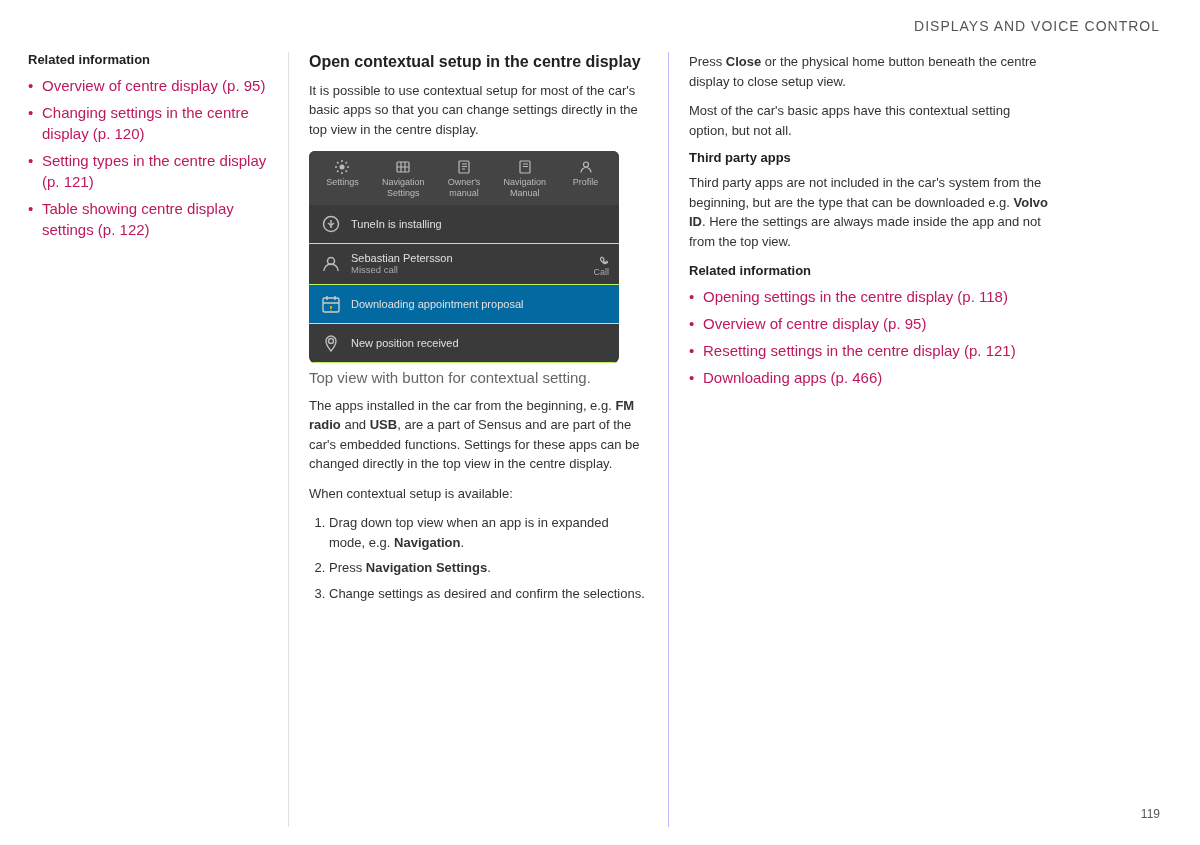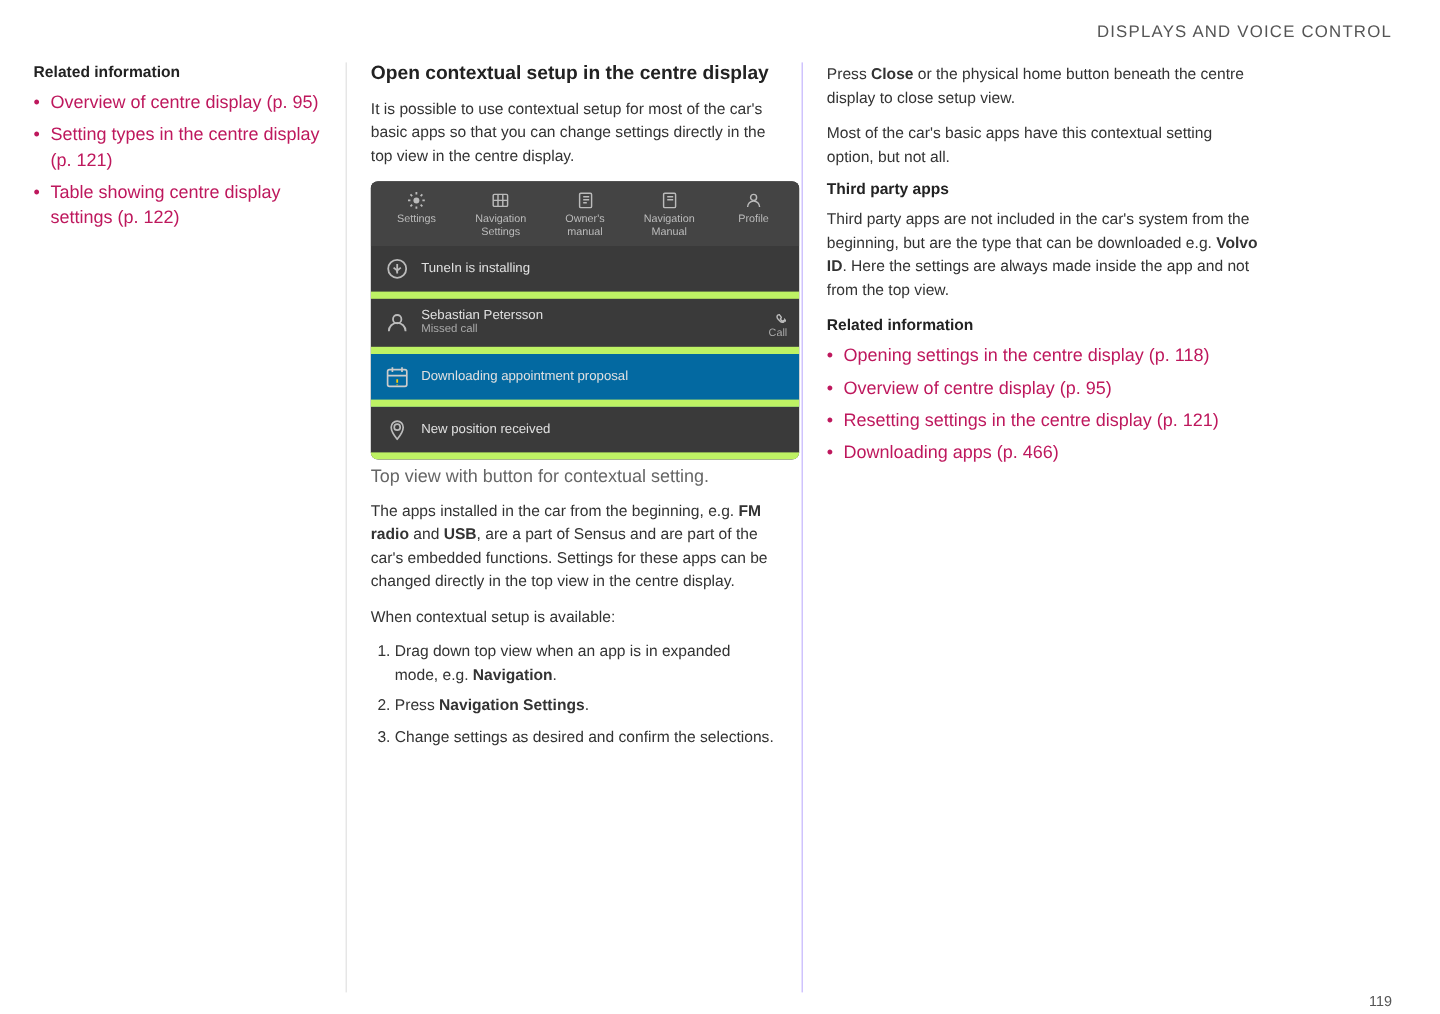--- a/index.html
+++ b/index.html
@@ -93,21 +93,21 @@
     .body-text b {
       font-weight: bold;
     }
 
     
     .display-mockup {
       background: #3a3a3a;
       border-radius: 6px;
       margin: 12px 0 6px 0;
       overflow: hidden;
-      width: 357px;
+      width: 310px;
     }
 
     .display-top-bar {
       display: flex;
       background: #444;
       padding: 6px 4px 4px 4px;
       gap: 2px;
     }
 
     .display-top-item {
@@ -135,21 +135,21 @@
       text-align: center;
       line-height: 1.2;
       font-size: 9px;
       color: #bbb;
     }
 
     .display-list-item {
       display: flex;
       align-items: center;
       padding: 7px 10px;
-      border-bottom: 6px solid #bef264;
+      border-bottom: 1px solid #bef264;
       color: #ddd;
       font-size: 11px;
       gap: 8px;
     }
 
     .display-list-item.highlighted {
       background: #0369a1;
     }
 
     .display-list-item .item-icon {
@@ -199,37 +199,38 @@
 
     .ordered-list li {
       font-size: 13px;
       line-height: 1.5;
       color: #333;
       margin-bottom: 6px;
     }
 
     .page-number {
       position: absolute;
-      bottom: 4px;
+      bottom: 24px;
       right: 40px;
       font-size: 12px;
       color: #555;
     }
   </style>
 </head>
 <body>
 
 <div class="page-header">DISPLAYS AND VOICE CONTROL</div>
 
 <div class="page-layout">
 
   <div class="left-col">
     <div class="section-title">Related information</div>
     <ul class="bullet-list">
       <li>Overview of centre display (p. 95)</li>
+      <li>Changing settings in the centre display (p. 120)</li>
       <li>Setting types in the centre display (p. 121)</li>
       <li>Table showing centre display settings (p. 122)</li>
     </ul>
   </div>
 
   <div class="mid-col">
     <div class="section-title-large">Open contextual setup in the centre display</div>
 
     <p class="body-text">It is possible to use contextual setup for most of the car's basic apps so that you can change settings directly in the top view in the centre display.</p>
 

